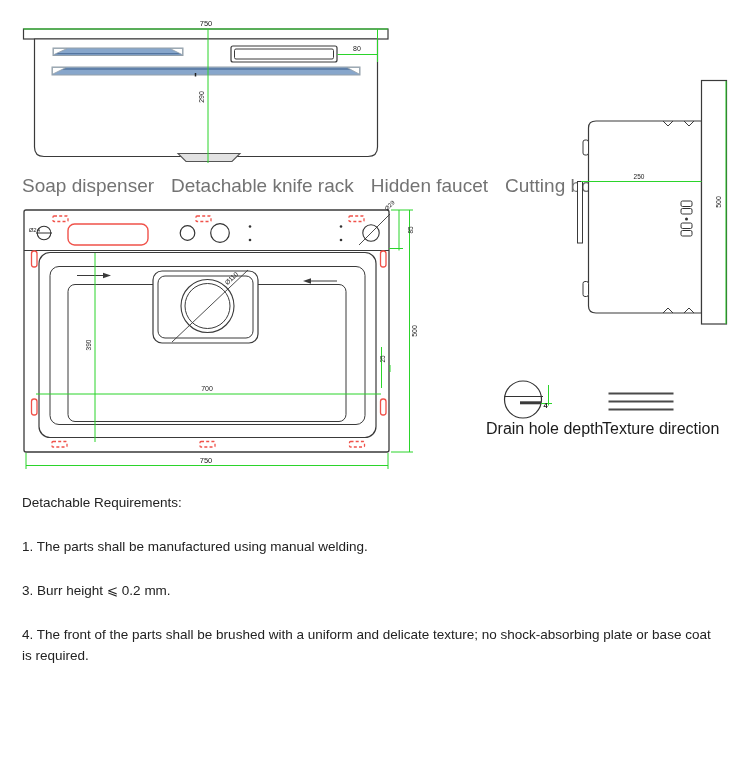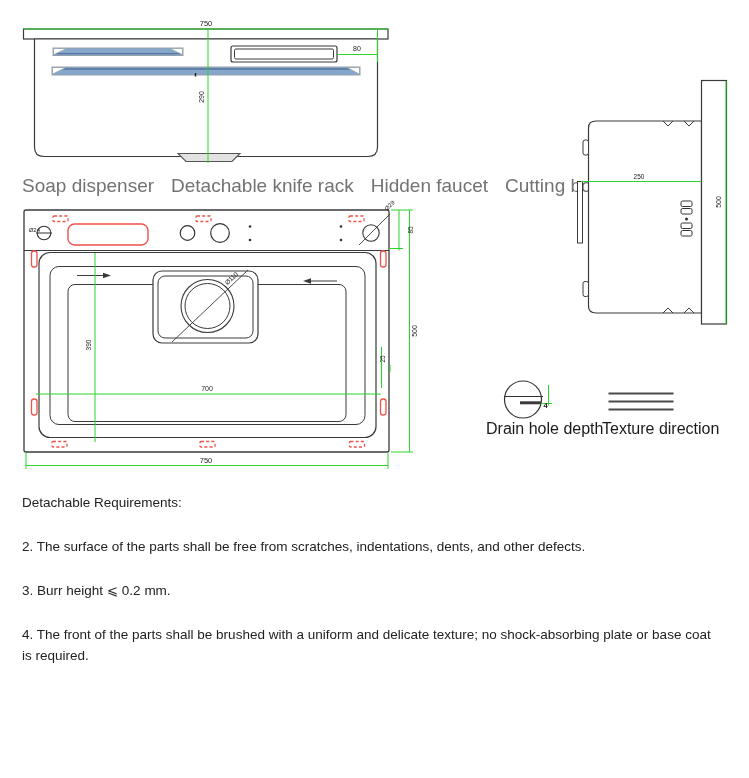--- a/index.html
+++ b/index.html
@@ -200,18 +200,18 @@
     <line x1="128.5" y1="23.5" x2="193.5" y2="23.5"></line>
     <line x1="128.5" y1="31.5" x2="193.5" y2="31.5"></line>
     <line x1="128.5" y1="39.5" x2="193.5" y2="39.5"></line>
   </g>
 </svg>
 <div class="legend-label" id="drain-label">Drain hole depth</div>
 <div class="legend-label" id="texture-label">Texture direction</div>
 
 <div class="tech">
   <p>Detachable Requirements:</p>
-  <p>2. The surface of the parts shall be free from scratches, indentations, dents, and other defects.</p>
+  <p>1. The parts shall be manufactured using manual welding.</p>
   <p>3. Burr height ⩽ 0.2 mm.</p>
   <p>4. The front of the parts shall be brushed with a uniform and delicate texture; no shock-absorbing plate or base coat is required.</p>
 </div>
 
 </div>
 
 </body></html>

